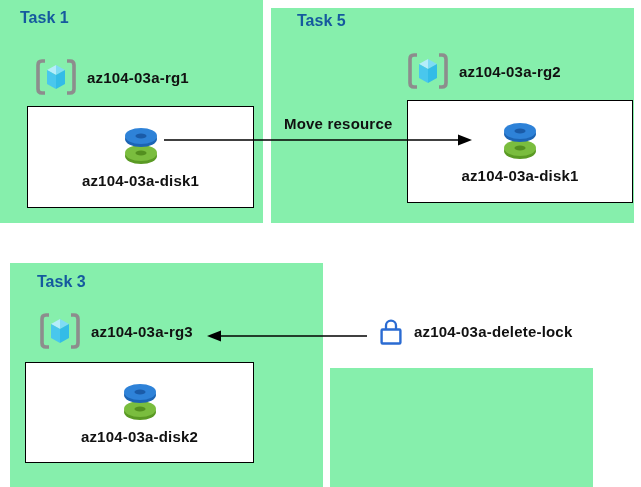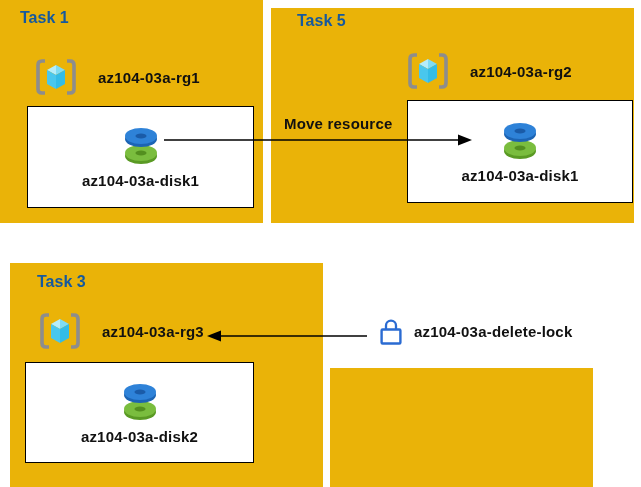--- a/index.html
+++ b/index.html
@@ -1,26 +1,26 @@
 <!DOCTYPE html>
 <html><head>
 <meta charset="utf-8">
 <style>
   html,body{margin:0;padding:0;background:#ffffff;}
   .page{
     position:relative;width:641px;height:487px;overflow:hidden;
     font-family:"Liberation Sans","DejaVu Sans",sans-serif;color:#111;
     background:#ffffff;
   }
-  .panel{position:absolute;background:#eab308;}
+  .panel{position:absolute;background:#86efac;}
   .task-title{
     position:absolute;font-size:16px;font-weight:bold;color:#15599e;
     white-space:nowrap;
   }
-  .rg-row{position:absolute;display:flex;align-items:center;gap:20px;}
+  .rg-row{position:absolute;display:flex;align-items:center;gap:9px;}
   .rg-label{font-size:15px;font-weight:bold;letter-spacing:.2px;white-space:nowrap;}
   .resource-box{
     position:absolute;background:#ffffff;border:1.5px solid #000;
     display:flex;flex-direction:column;align-items:center;justify-content:center;
     gap:5px;box-sizing:border-box;
   }
   .disk-label{font-size:15px;font-weight:bold;letter-spacing:.2px;white-space:nowrap;}
   .move-label{
     position:absolute;left:284px;top:115px;font-size:15px;font-weight:bold;
     letter-spacing:.2px;white-space:nowrap;

